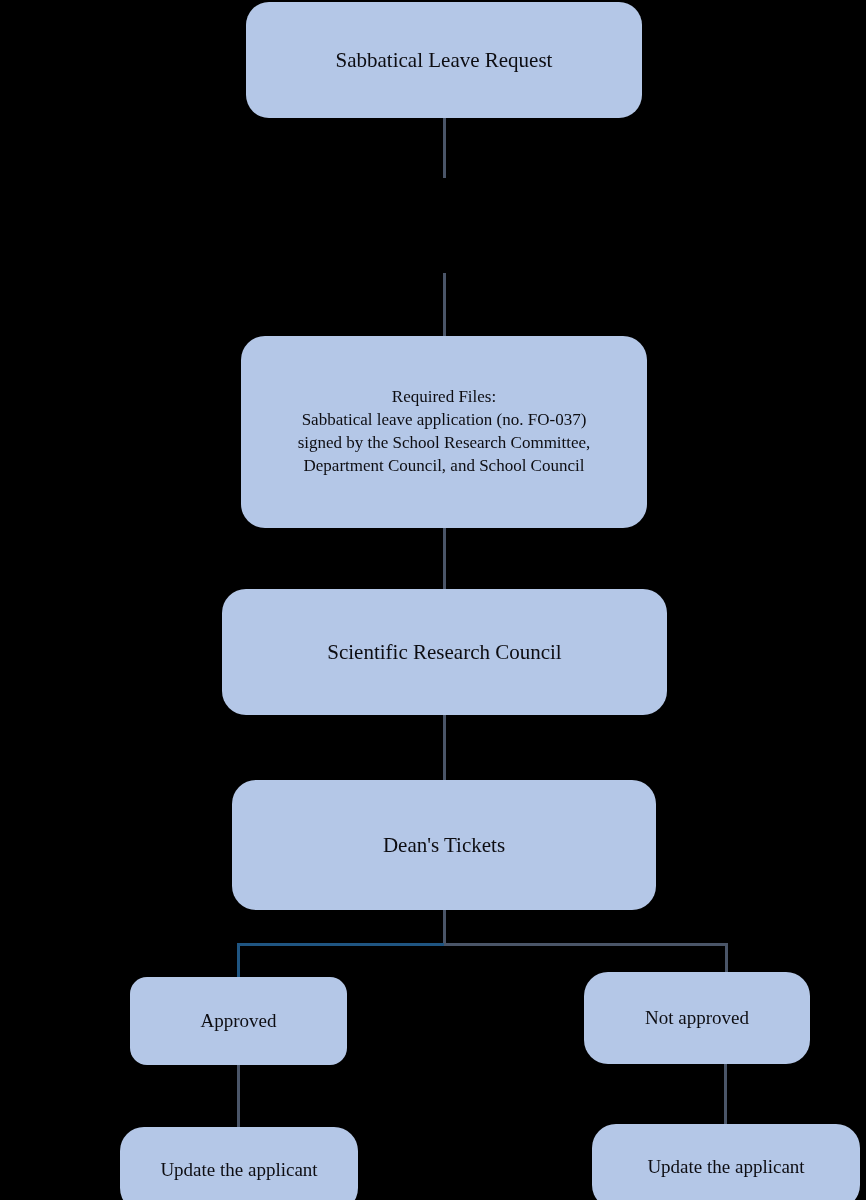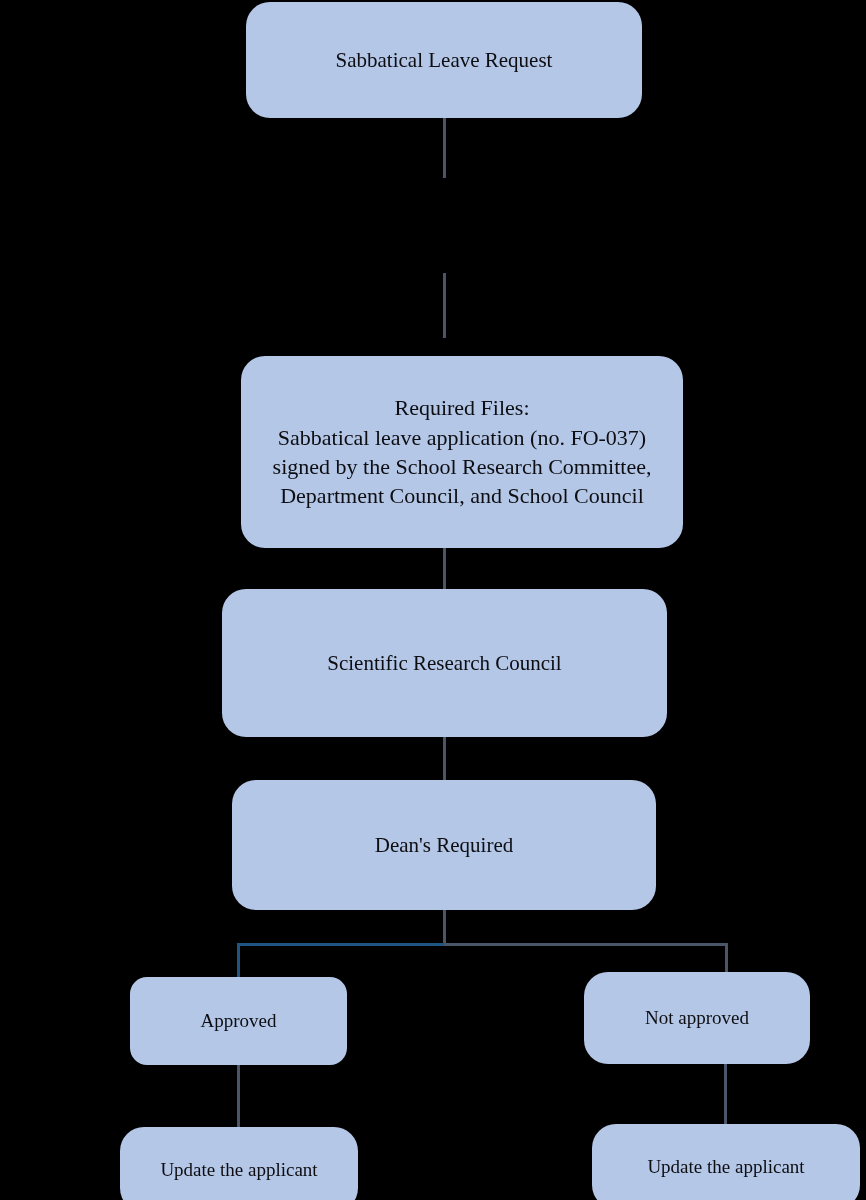--- a/index.html
+++ b/index.html
@@ -29,24 +29,24 @@
   }
   .node .label {
     display: block;
     width: 100%;
     padding: 0 10px;
     box-sizing: border-box;
     white-space: pre-line;
   }
 
   
-  #n-request   { left: 246px; top: 2px;    width: 396px; height: 116px; font-size: 21px; }
+  #n-request   { left: 246px; top: 2px;    width: 396px; height: 116px; font-size: 21px; border-radius: 23px; }
   #n-tickets   { left: 233px; top: 176px;  width: 422px; height: 99px;  font-size: 21px; }
-  #n-files     { left: 241px; top: 356px;  width: 442px; height: 192px; font-size: 22px; line-height: 1.34; }
-  #n-src       { left: 222px; top: 589px;  width: 445px; height: 148px; font-size: 21px; }
+  #n-files     { left: 241px; top: 336px;  width: 406px; height: 192px; font-size: 17px; line-height: 1.34; }
+  #n-src       { left: 222px; top: 589px;  width: 445px; height: 126px; font-size: 21px; }
   #n-dean      { left: 232px; top: 780px;  width: 424px; height: 130px; font-size: 21px; }
   #n-approved  { left: 130px; top: 977px;  width: 217px; height: 88px;  font-size: 19px; border-radius: 17px; }
   #n-notapp    { left: 584px; top: 972px;  width: 226px; height: 92px;  font-size: 19px; }
   #n-upd-left  { left: 120px; top: 1127px; width: 238px; height: 85px;  font-size: 19px; }
   #n-upd-right { left: 592px; top: 1124px; width: 268px; height: 85px;  font-size: 19px; }
 
   
   .conn {
     position: absolute;
     background: #4a5568;
@@ -93,21 +93,21 @@
 Sabbatical leave application (no. FO-037)
 signed by the School Research Committee,
 Department Council, and School Council</span>
   </div>
 
   <div class="node" id="n-src">
     <span class="label">Scientific Research Council</span>
   </div>
 
   <div class="node" id="n-dean">
-    <span class="label">Dean's Required</span>
+    <span class="label">Dean's Tickets</span>
   </div>
 
   <div class="node" id="n-approved">
     <span class="label">Approved</span>
   </div>
 
   <div class="node" id="n-notapp">
     <span class="label">Not approved</span>
   </div>
 

